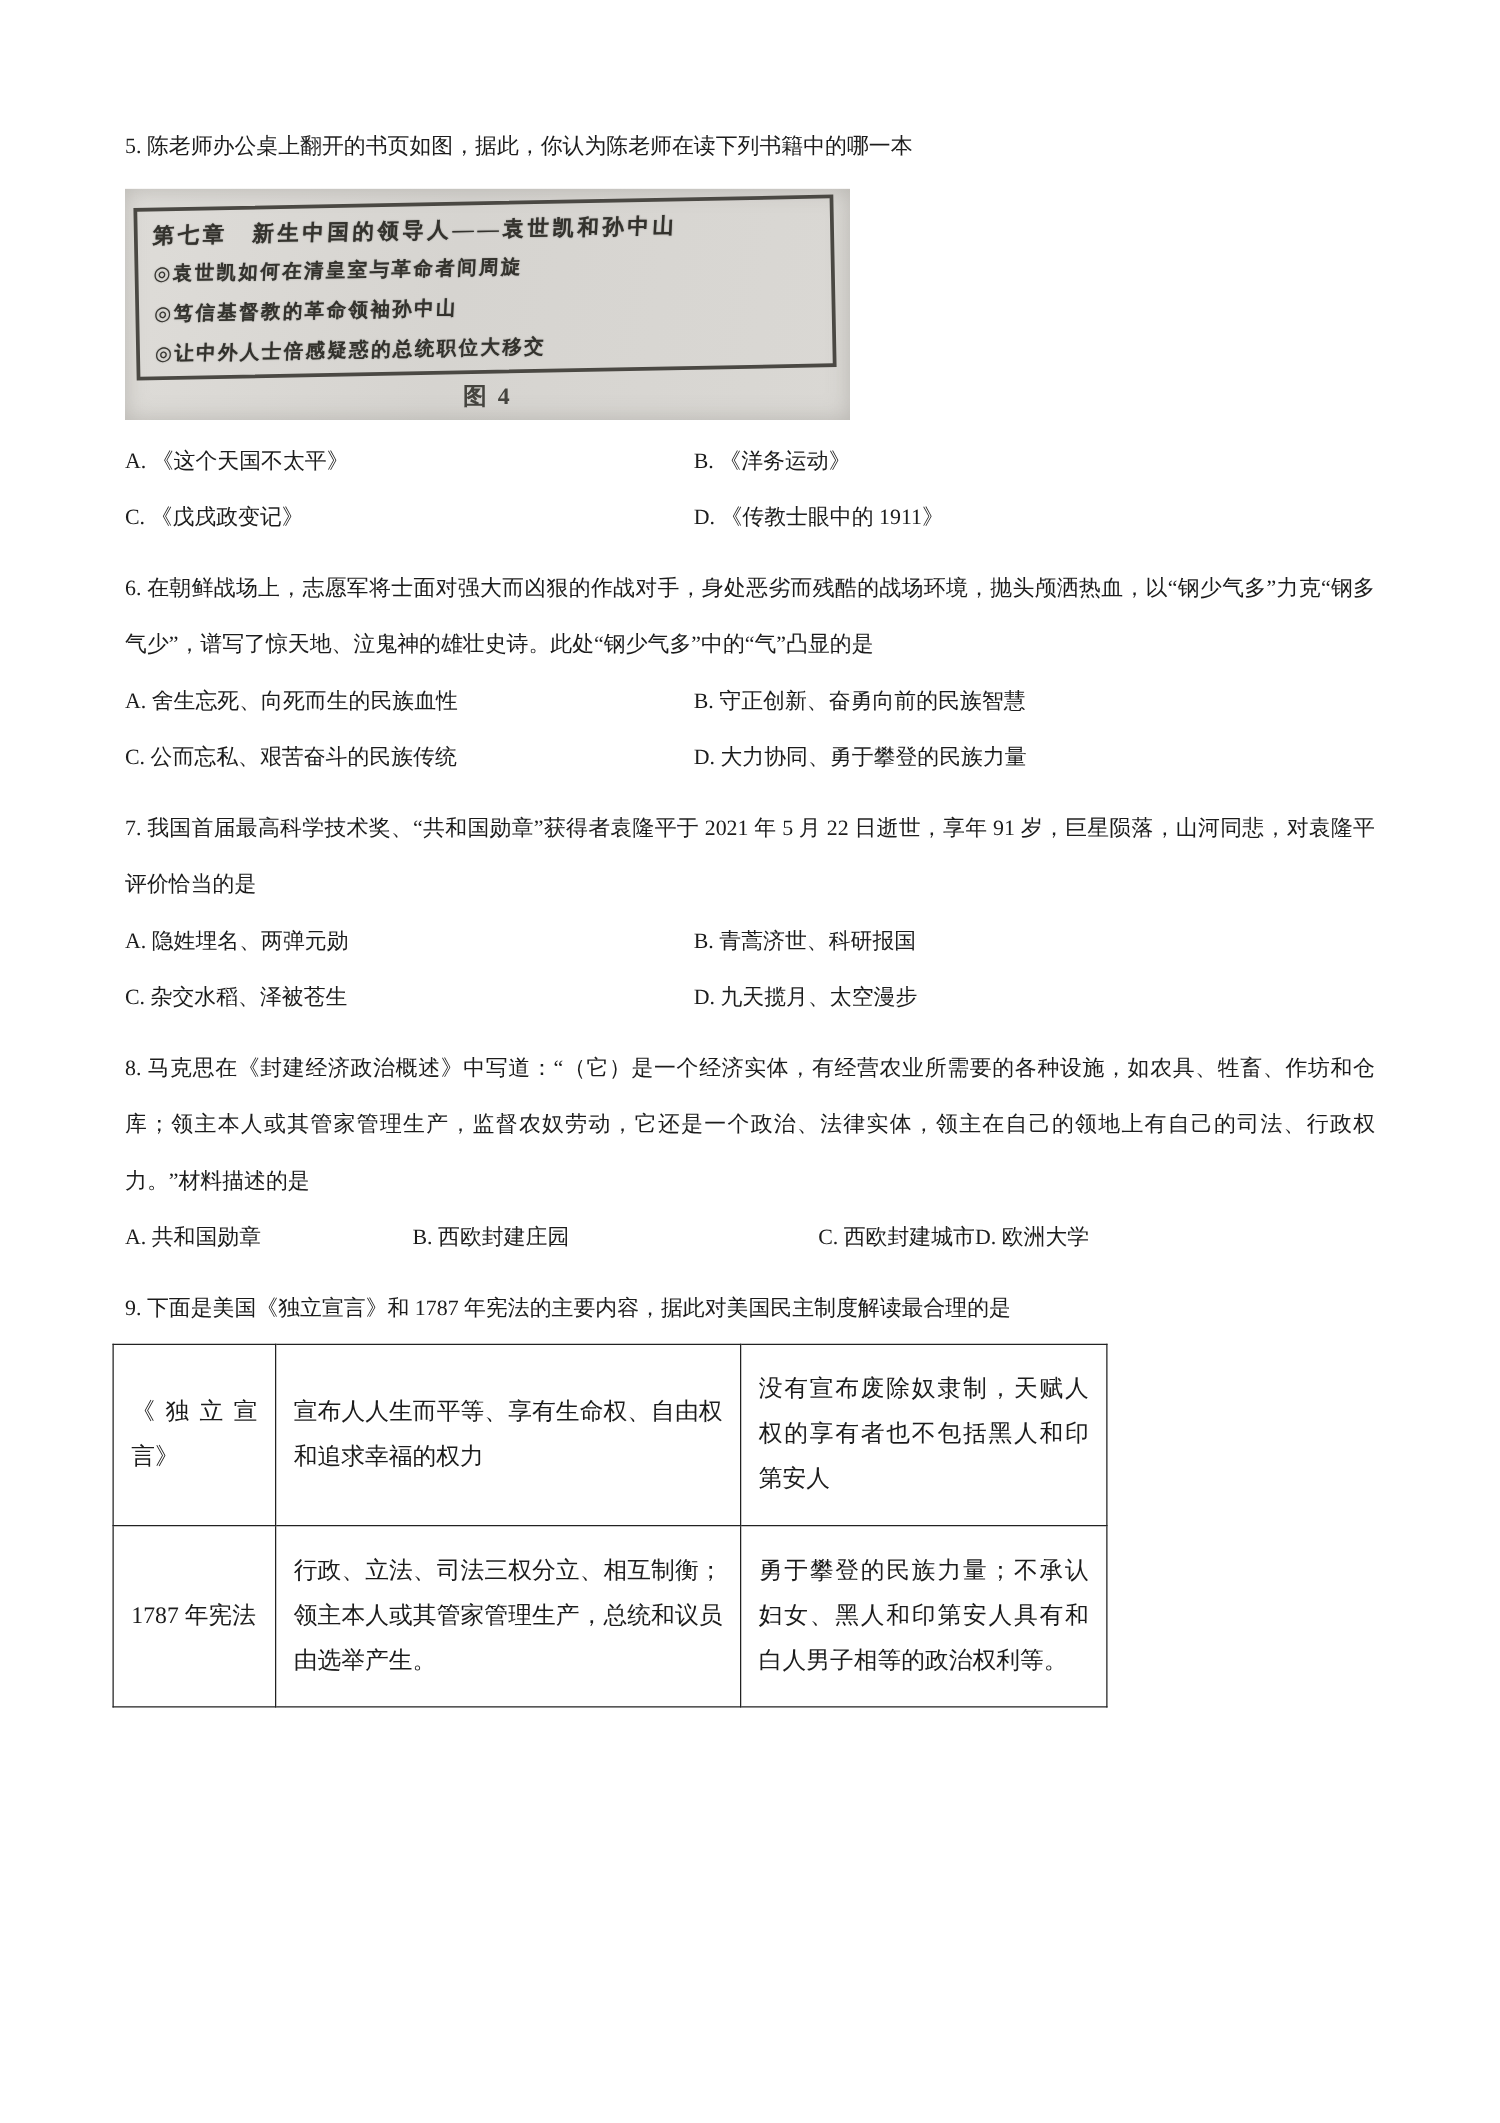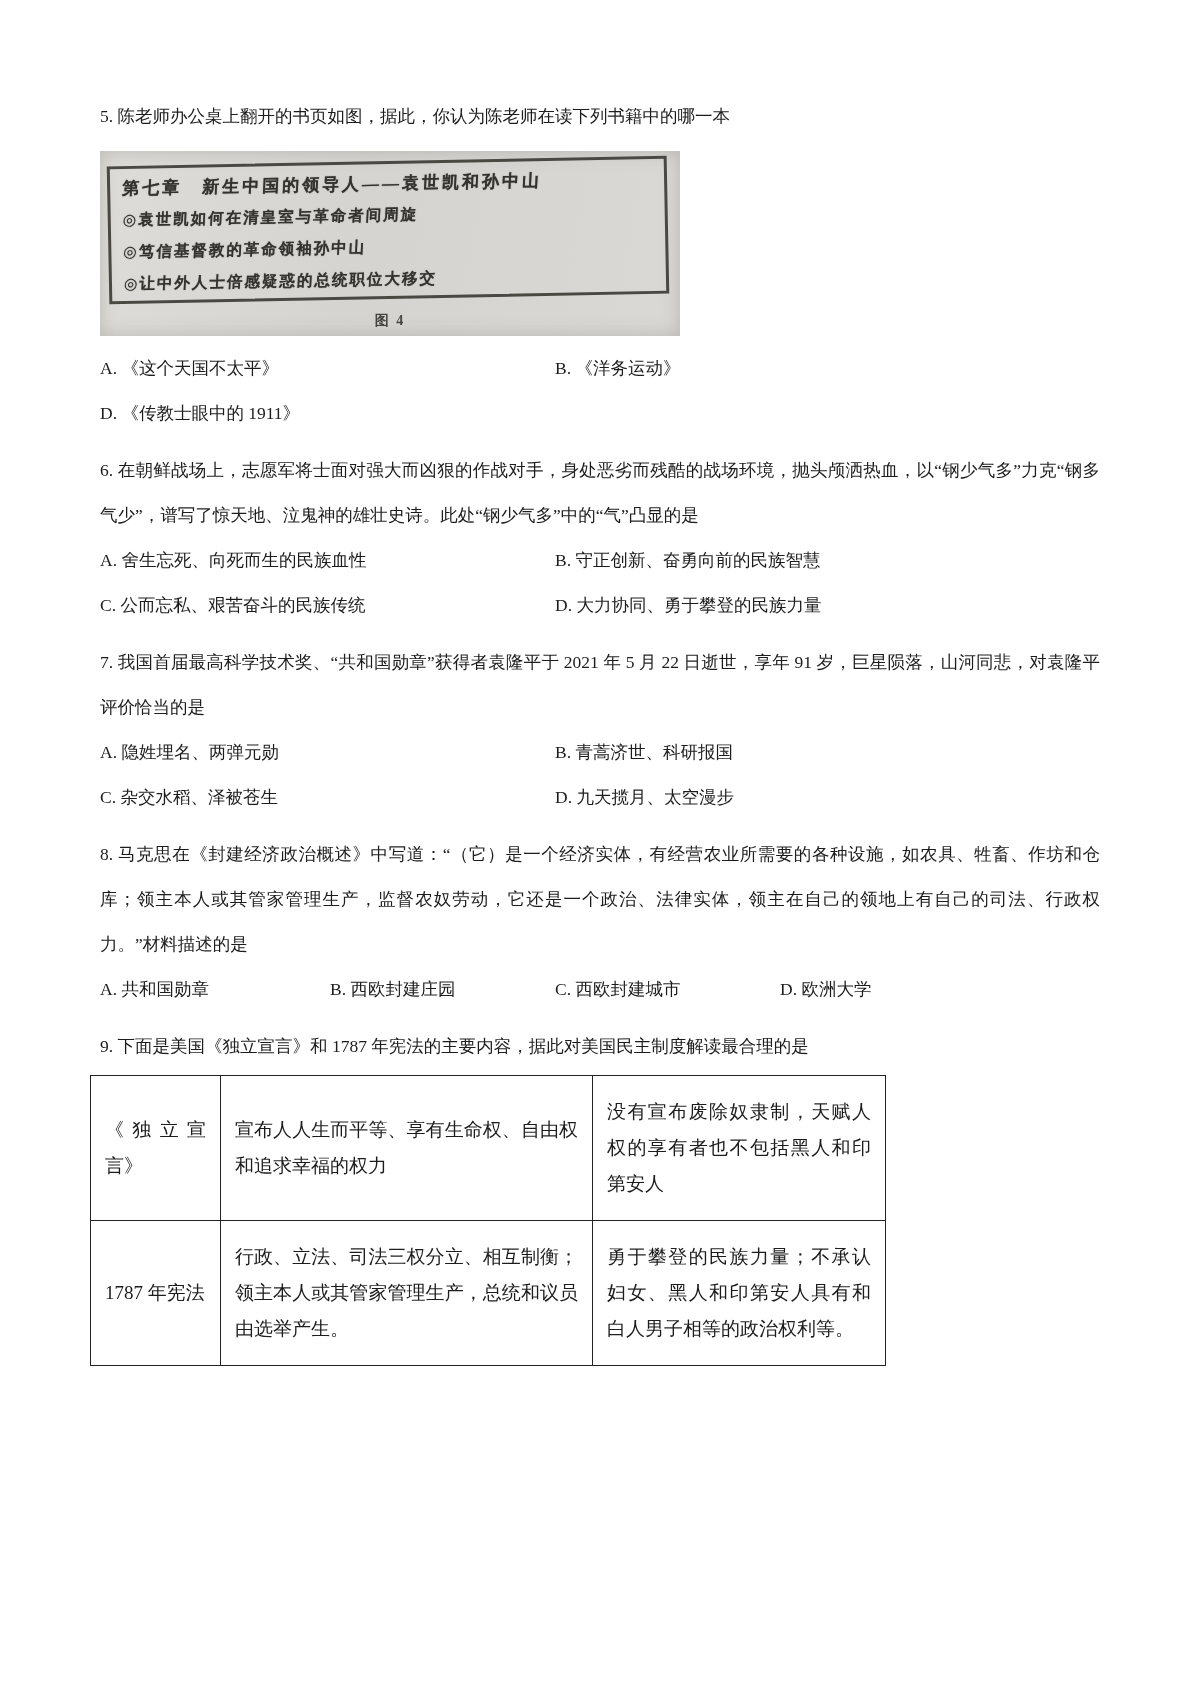--- a/index.html
+++ b/index.html
@@ -23,21 +23,21 @@
   .stem {
     line-height: 45px;
     text-align: justify;
     text-justify: inter-ideograph;
   }
   .opt-row { display: flex; line-height: 45px; }
   .opt { display: block; white-space: nowrap; }
   .col-left { width: 455px; }
   .col-q8-1 { width: 230px; }
   .col-q8-2 { width: 225px; }
-  .col-q8-3 { width: 225px; }
+  .col-q8-3 { width: 225px; text-align: right; }
 
   
   .figure {
     position: relative;
     width: 580px;
     height: 185px;
     margin: 12px 0 10px 0;
     background: linear-gradient(100deg, #dedcd8 0%, #d6d4d0 45%, #dad8d4 100%);
     box-shadow: inset 0 0 18px rgba(120,118,112,0.35);
   }
@@ -69,21 +69,21 @@
     text-shadow: 0 0 1px rgba(40,40,36,0.6);
     white-space: nowrap;
     line-height: 32px;
   }
   .fig-caption {
     position: absolute;
     left: 0; right: 0;
     bottom: 6px;
     text-align: center;
     font-weight: 600;
-    font-size: 14px;
+    font-size: 19px;
     color: #45443f;
     letter-spacing: 2px;
   }
 
   
   table.compare {
     border-collapse: collapse;
     table-layout: fixed;
     width: 795px;
     margin: 6px 0 0 -10px;
@@ -119,20 +119,21 @@
           <div class="fig-line">◎让中外人士倍感疑惑的总统职位大移交</div>
         </div>
         <div class="fig-caption">图 4</div>
       </div>
 
       <div class="opt-row">
         <span class="opt col-left">A. 《这个天国不太平》</span>
         <span class="opt">B. 《洋务运动》</span>
       </div>
       <div class="opt-row">
+        <span class="opt col-left">C. 《戊戌政变记》</span>
         <span class="opt">D. 《传教士眼中的 1911》</span>
       </div>
     </div>
 
     <div class="question">
       <div class="stem">6. 在朝鲜战场上，志愿军将士面对强大而凶狠的作战对手，身处恶劣而残酷的战场环境，抛头颅洒热血，以“钢少气多”力克“钢多气少”，谱写了惊天地、泣鬼神的雄壮史诗。此处“钢少气多”中的“气”凸显的是</div>
       <div class="opt-row">
         <span class="opt col-left">A. 舍生忘死、向死而生的民族血性</span>
         <span class="opt">B. 守正创新、奋勇向前的民族智慧</span>
       </div>

